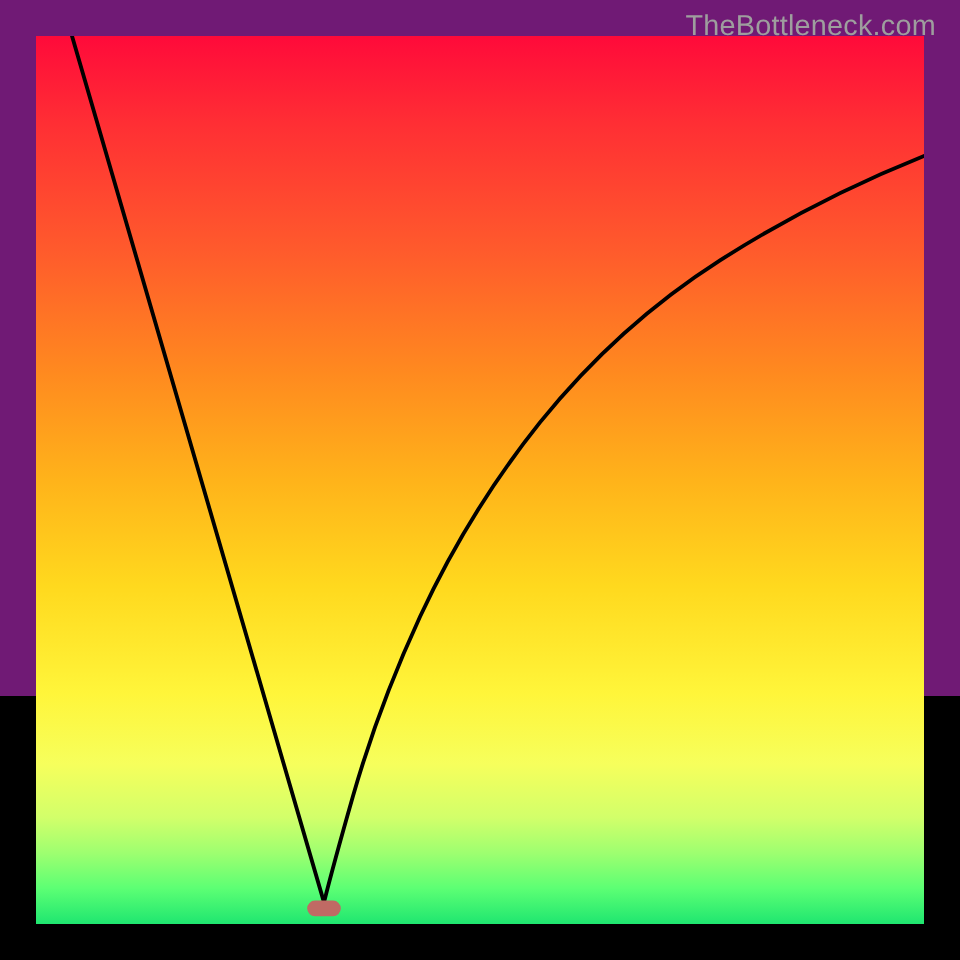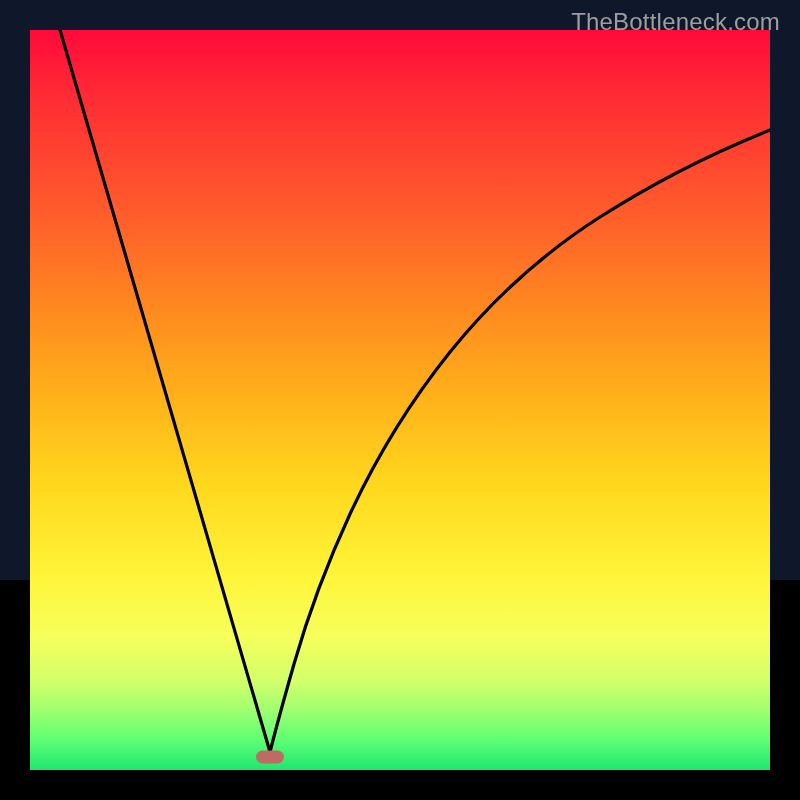--- a/index.html
+++ b/index.html
@@ -10,21 +10,21 @@
     background: #000;
     overflow: hidden;
     font-family: Arial, Helvetica, sans-serif;
   }
   .frame {
     position: absolute;
     left: 0;
     top: 0;
     width: 800px;
     height: 580px;
-    background: #0f172a;
+    background: #701a75;
   }
   .plot {
     position: absolute;
     left: 30px;
     top: 30px;
     width: 740px;
     height: 740px;
     
     background: linear-gradient(
       to bottom,

